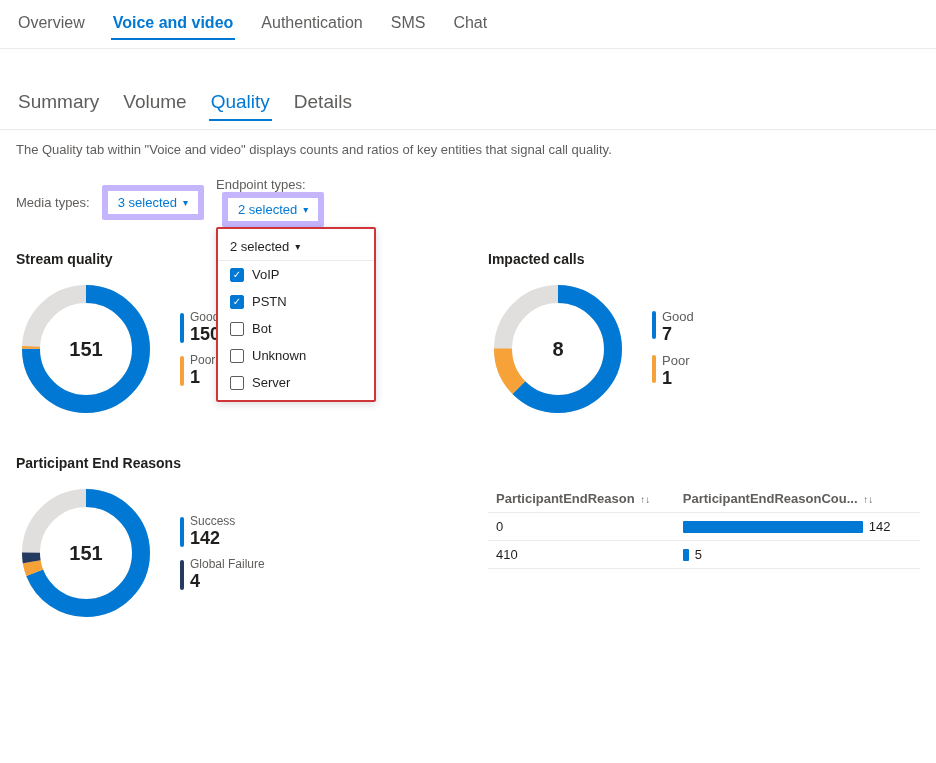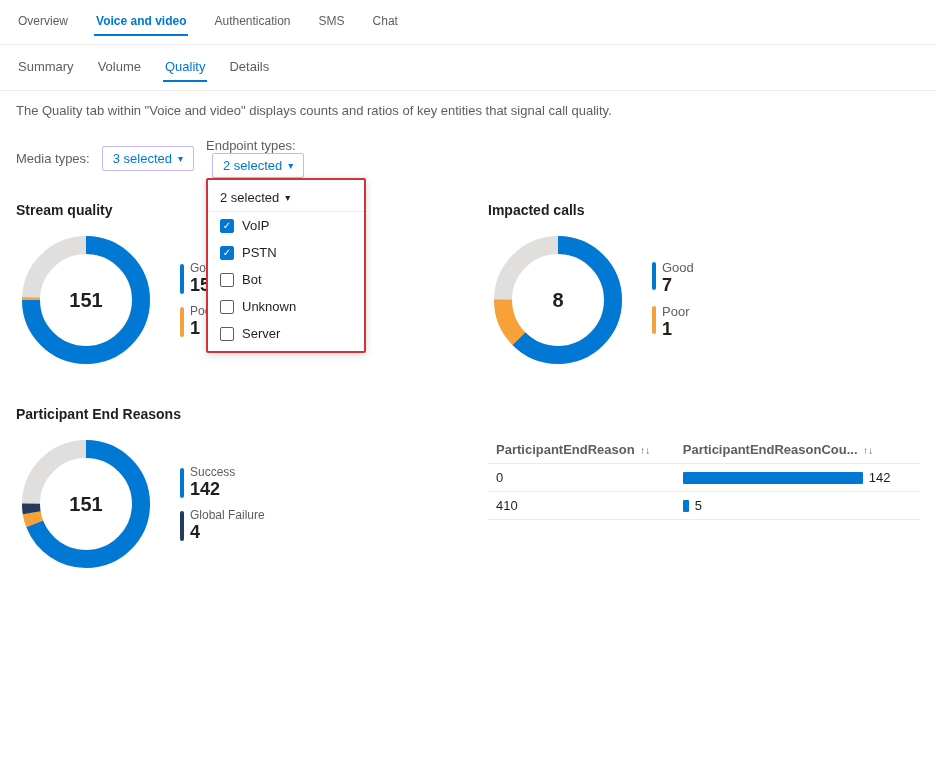--- a/index.html
+++ b/index.html
@@ -1,36 +1,36 @@
 <!DOCTYPE html>
 <html><head>
   <meta charset="utf-8">
   <style>
     * { box-sizing: border-box; margin: 0; padding: 0; }
     body { font-family: 'Segoe UI', Arial, sans-serif; font-size: 13px; color: #201f1e; background: #fff; }
 
     
     .top-nav { display: flex; gap: 24px; padding: 8px 16px; border-bottom: 1px solid #edebe9; }
-    .top-nav-item { padding: 6px 2px; font-size: 12px; color: #605e5c; cursor: pointer; text-decoration: none; }
+    .top-nav-item { padding: 6px 2px; font-size: 16px; color: #605e5c; cursor: pointer; text-decoration: none; }
     .top-nav-item.active { color: #0078d4; border-bottom: 2px solid #0078d4; font-weight: 600; }
 
     
     .sub-nav { display: flex; gap: 20px; padding: 8px 16px; border-bottom: 1px solid #edebe9; }
-    .sub-nav-item { padding: 6px 2px; font-size: 13px; color: #605e5c; cursor: pointer; }
+    .sub-nav-item { padding: 6px 2px; font-size: 19px; color: #605e5c; cursor: pointer; margin-top: 28px; }
     .sub-nav-item.active { color: #0078d4; border-bottom: 2px solid #0078d4; font-weight: 400; }
 
     
     .description { padding: 12px 16px; font-size: 13px; color: #605e5c; }
 
     
     .filters-row { display: flex; align-items: center; gap: 12px; padding: 8px 16px; }
     .filter-label { font-size: 13px; color: #605e5c; }
     .filter-btn {
       display: flex; align-items: center; gap: 6px;
-      padding: 4px 10px; border: 1px solid #c4b5fd; border-radius: 2px;
+      padding: 4px 10px; border: 6px solid #c4b5fd; border-radius: 2px;
       background: #fff; color: #0078d4; cursor: pointer; font-size: 13px;
     }
     .chevron { font-size: 10px; }
 
     
     .endpoint-wrapper { position: relative; }
     .endpoint-dropdown {
       position: absolute; top: 100%; left: 0; z-index: 100;
       background: #fff; border: 2px solid #d13438; border-radius: 2px;
       padding: 4px 0; min-width: 160px; box-shadow: 0 2px 8px rgba(0,0,0,0.15);

